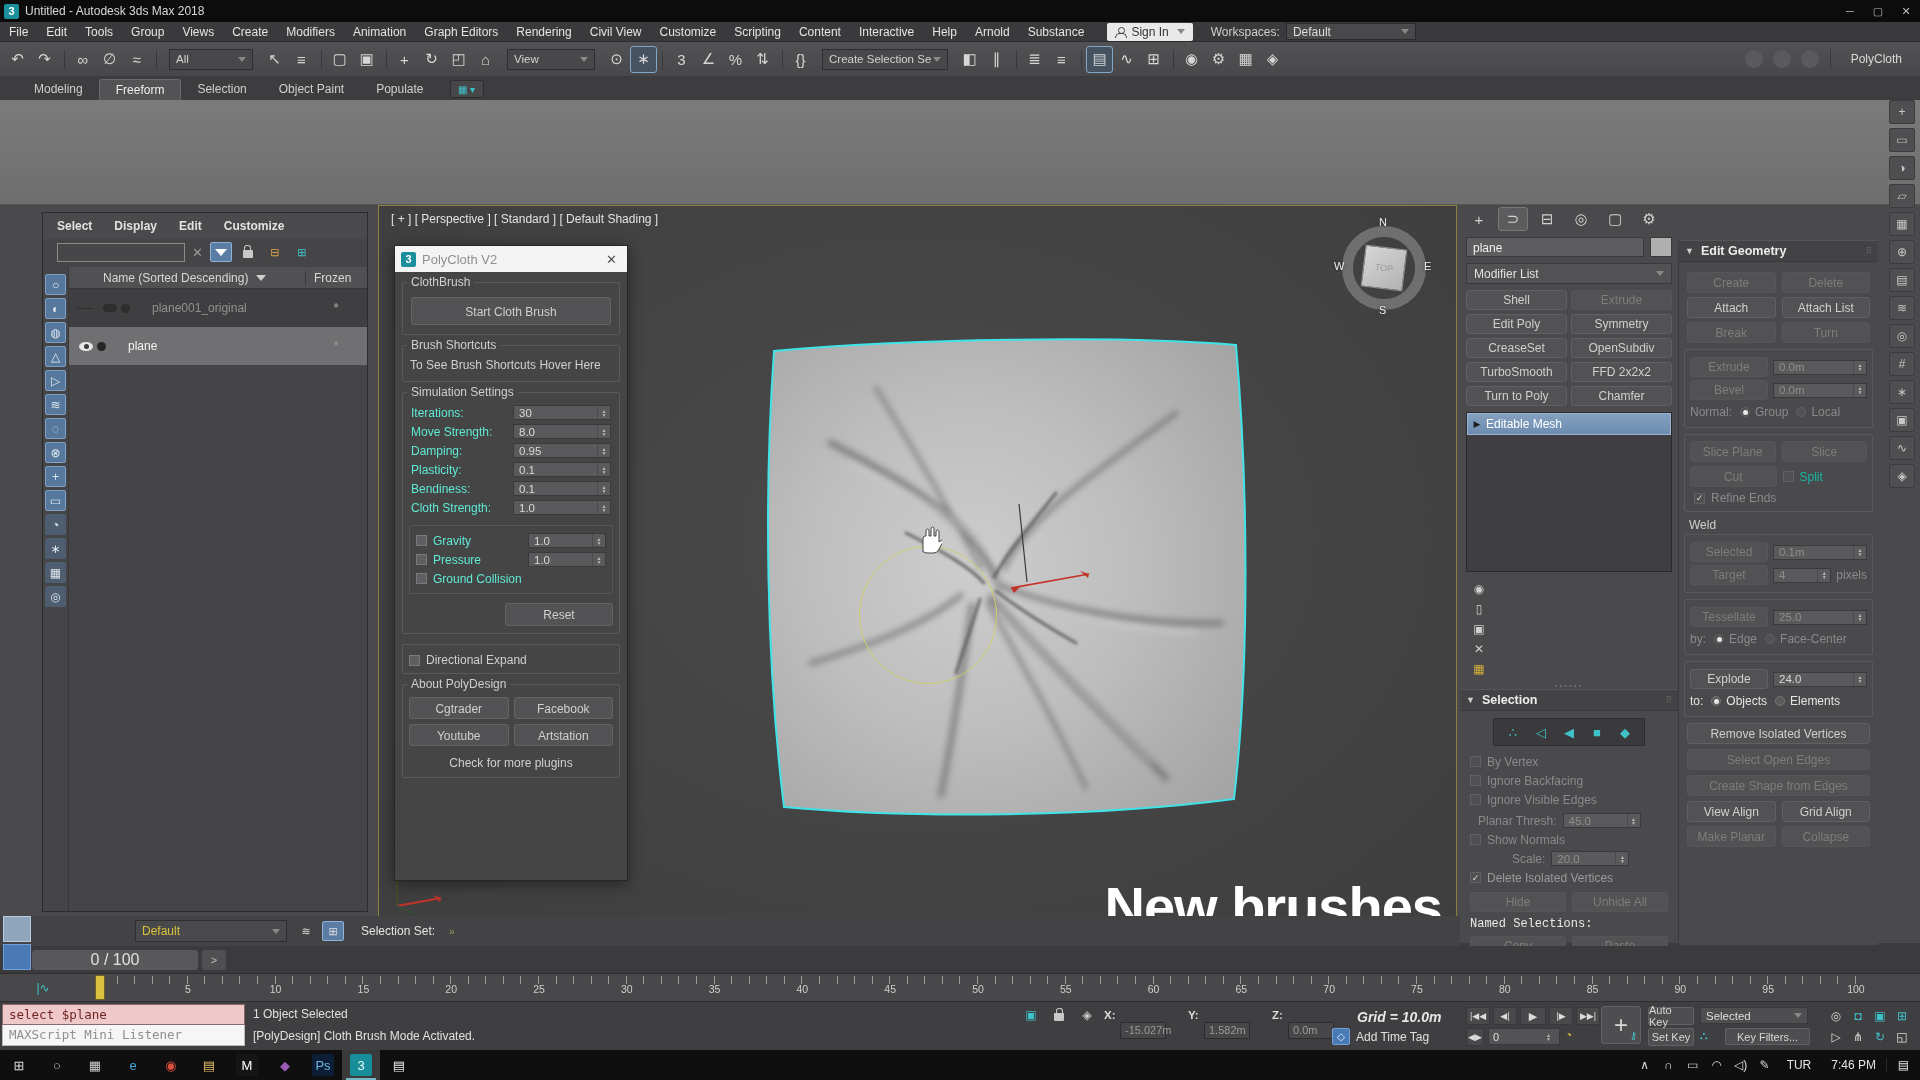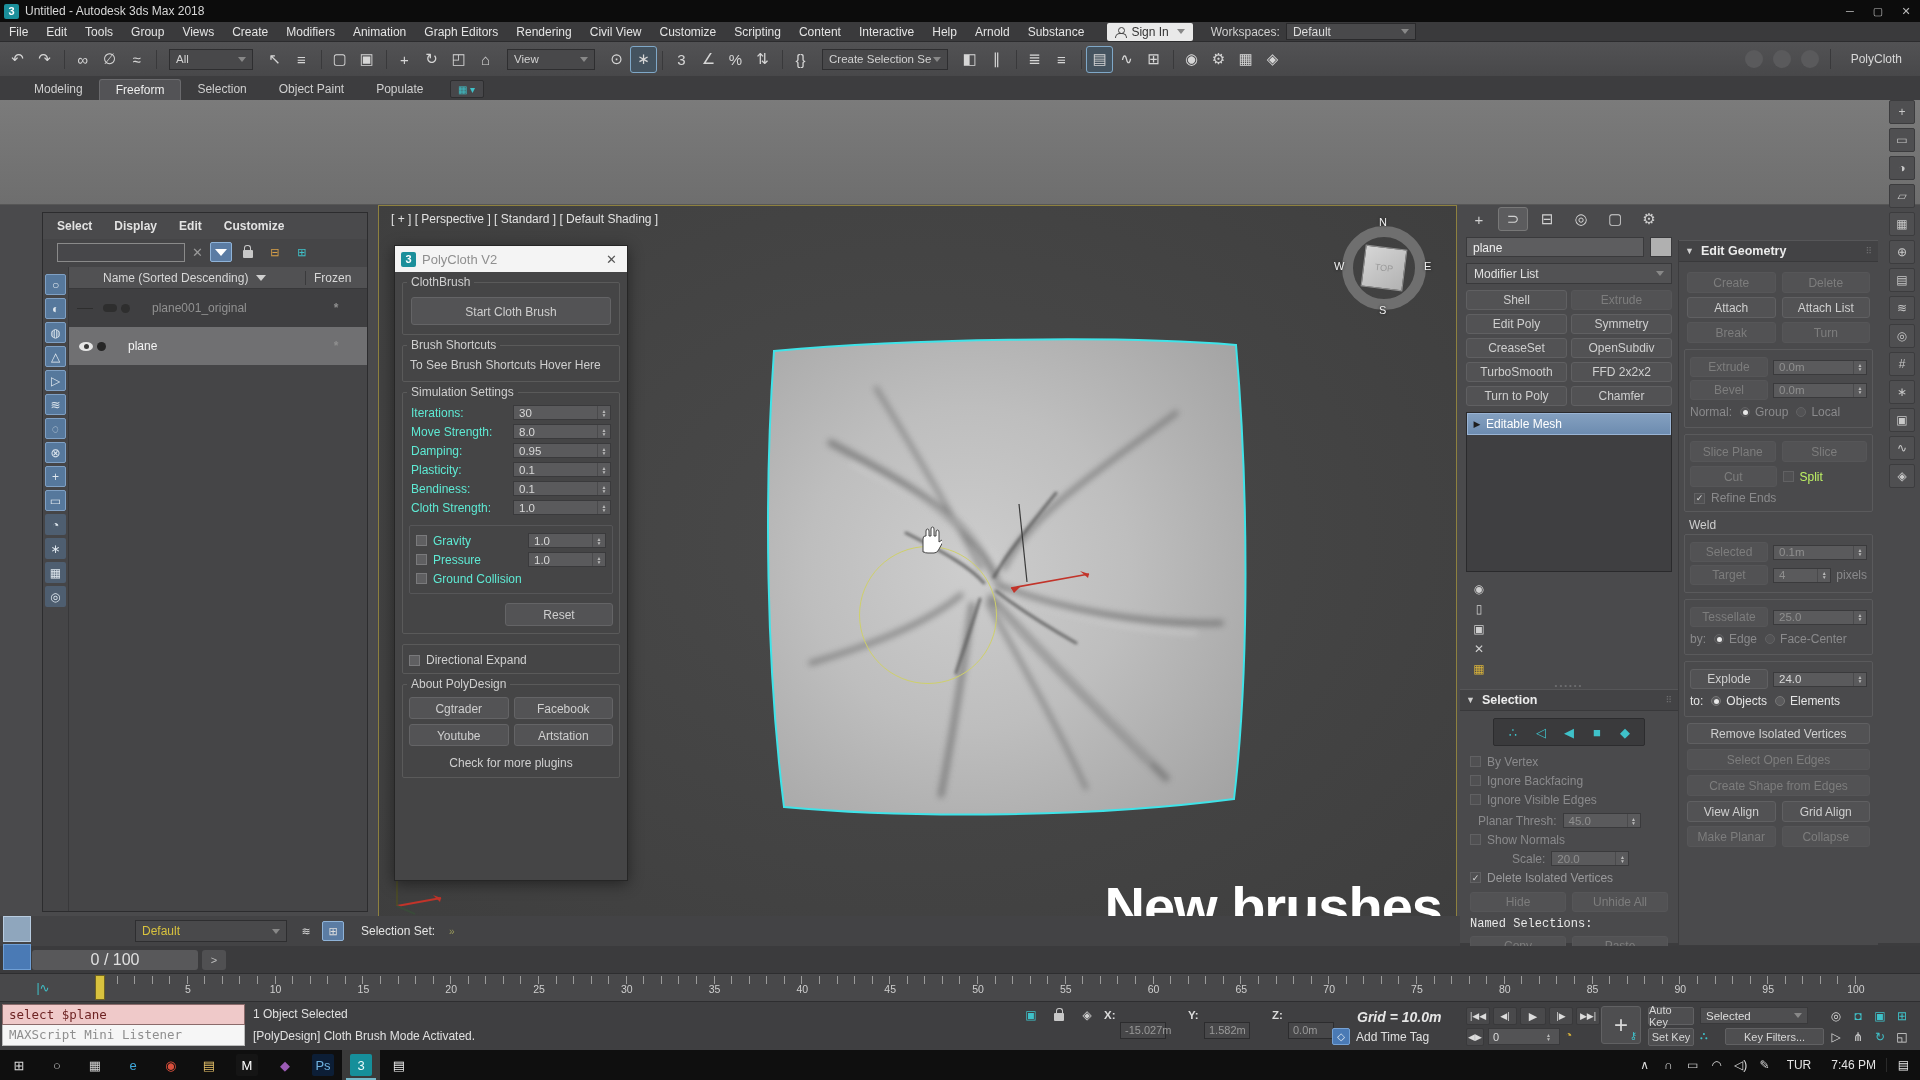--- a/index.html
+++ b/index.html
@@ -207,21 +207,21 @@
   #attico{position:absolute;left:1332px;top:26px;width:18px;height:17px;background:#4a7ab5;border:1px solid #76a2d4;border-radius:2px;color:#dfeaf5;font-size:10px;display:flex;align-items:center;justify-content:center;}
   #atttxt{position:absolute;left:1356px;top:28px;color:#e0e0e0;}
   .pbtn{position:absolute;height:18px;background:#49494b;border:1px solid #39393b;border-radius:2px;color:#dcdcdc;font-size:9px;display:flex;align-items:center;justify-content:center;}
   #framefield{position:absolute;left:1488px;top:26px;width:72px;height:17px;background:#535355;border:1px solid #39393b;color:#ddd;padding:0 4px;font-size:11px;display:flex;align-items:center;}
   #keyclock{position:absolute;left:1565px;top:26px;color:#d8b23a;font-size:12px;}
   #bigkey{position:absolute;left:1601px;top:4px;width:40px;height:38px;background:#4e4e50;border:1px solid #616163;border-radius:3px;color:#d8d8d8;font-size:24px;display:flex;align-items:center;justify-content:center;}
   #bigkey i{position:absolute;right:3px;bottom:2px;font-style:normal;font-size:10px;color:#3fc1c9;}
   .skbtn{position:absolute;left:1648px;width:46px;height:18px;background:#4e4e50;border:1px solid #616163;border-radius:2px;color:#d6d6d6;font-size:11px;display:flex;align-items:center;justify-content:center;}
   #seldd{position:absolute;left:1700px;top:5px;width:108px;height:17px;background:#4e4e50;border:1px solid #39393b;display:flex;align-items:center;padding:0 5px;color:#ddd;font-size:11.5px;}
   #seldd .ddarrow{margin-left:auto;}
-  #keyfiltbtn{position:absolute;left:1725px;top:26px;width:99px;height:17px;background:#4e4e50;border:1px solid #616163;border-radius:2px;color:#d6d6d6;font-size:11px;display:flex;align-items:center;justify-content:center;}
+  #keyfiltbtn{position:absolute;left:1725px;top:26px;width:85px;height:17px;background:#4e4e50;border:1px solid #616163;border-radius:2px;color:#d6d6d6;font-size:11px;display:flex;align-items:center;justify-content:center;}
   #keyfiltico{position:absolute;left:1700px;top:27px;color:#3fc1c9;font-size:11px;}
   .navico{position:absolute;width:20px;height:18px;color:#dadada;font-size:12px;display:flex;align-items:center;justify-content:center;}
   .navico.teal{color:#3fc1c9;}
 
   
   #taskbar{left:0;top:1050px;width:1920px;height:30px;background:#0f0f0f;display:flex;align-items:center;}
   .task{width:38px;height:30px;display:flex;align-items:center;justify-content:center;flex:0 0 auto;position:relative;}
   .task .gl{width:22px;height:22px;display:flex;align-items:center;justify-content:center;font-size:13px;border-radius:2px;}
   .task.active{background:#3a3a3a;}
   .task.active::after{content:"";position:absolute;left:4px;right:4px;bottom:0;height:2px;background:#76b9c9;}
@@ -873,21 +873,21 @@
           <span>Local</span>
       </div>
     </div>
     <div class="egbox">
       <div class="egrow" style="margin:2px 2px">
         <div class="btn dis">Slice Plane</div>
         <div class="btn dis">Slice</div>
       </div>
       <div class="egrow" style="margin:4px 2px;align-items:center">
         <div class="btn dis">Cut</div>
-        <span class="flex" style="flex:1;color:#bef264">
+        <span class="flex" style="flex:1;color:#14b8a6">
             <span class="chk dis"></span>
             <span>Split</span>
           </span>
       </div>
       <div class="flex" style="color:#8a8a8c;margin:2px 6px">
           <span class="chk dis">✓</span>
           <span>Refine Ends</span>
         </div>
     </div>
     <div class="weldlabel">Weld</div>

